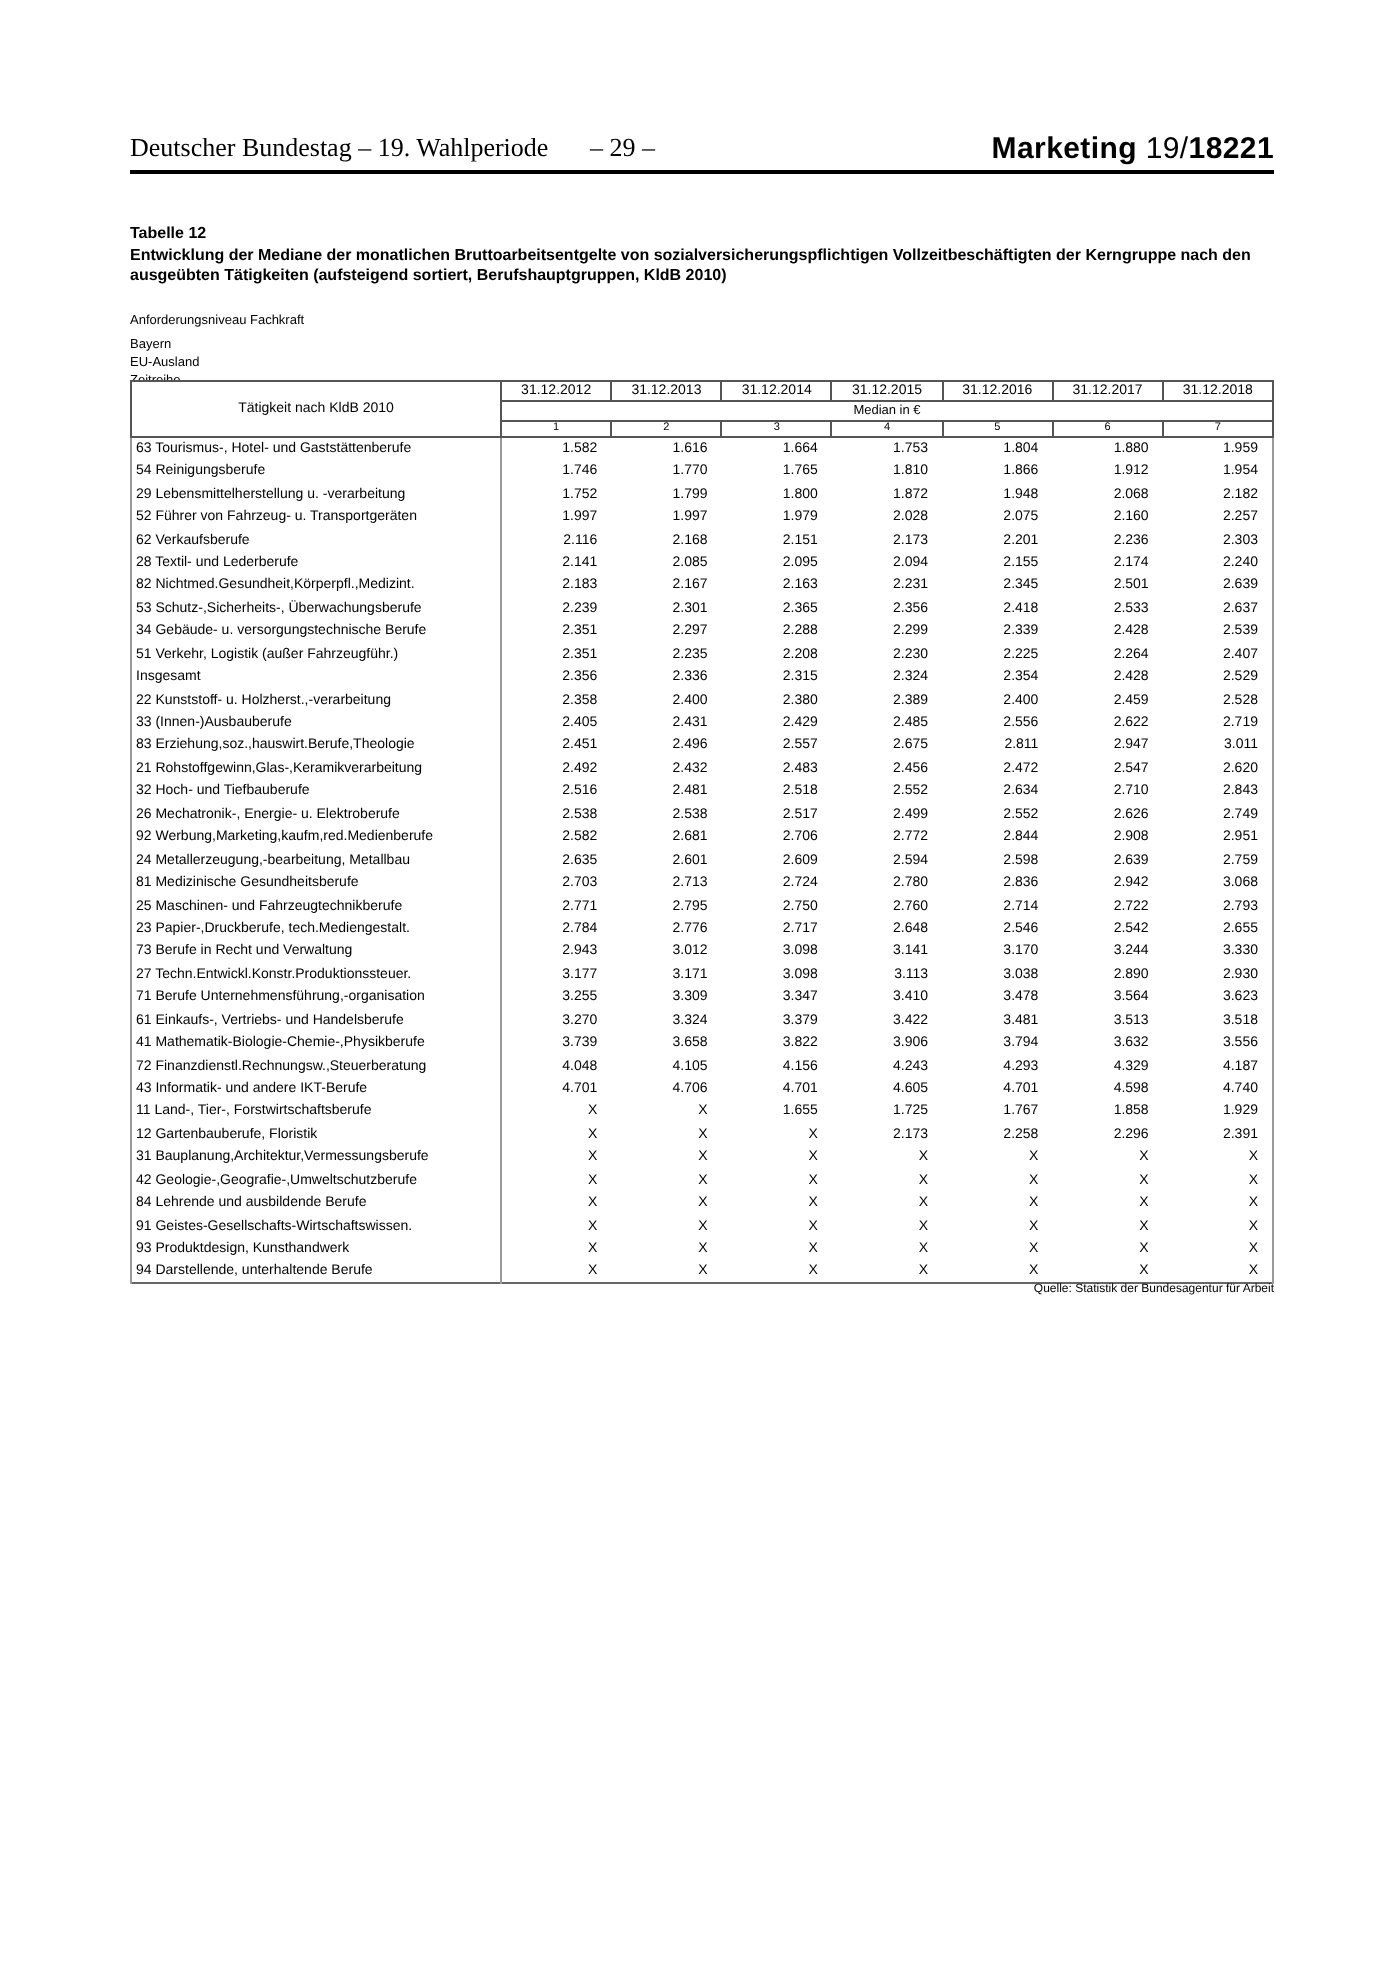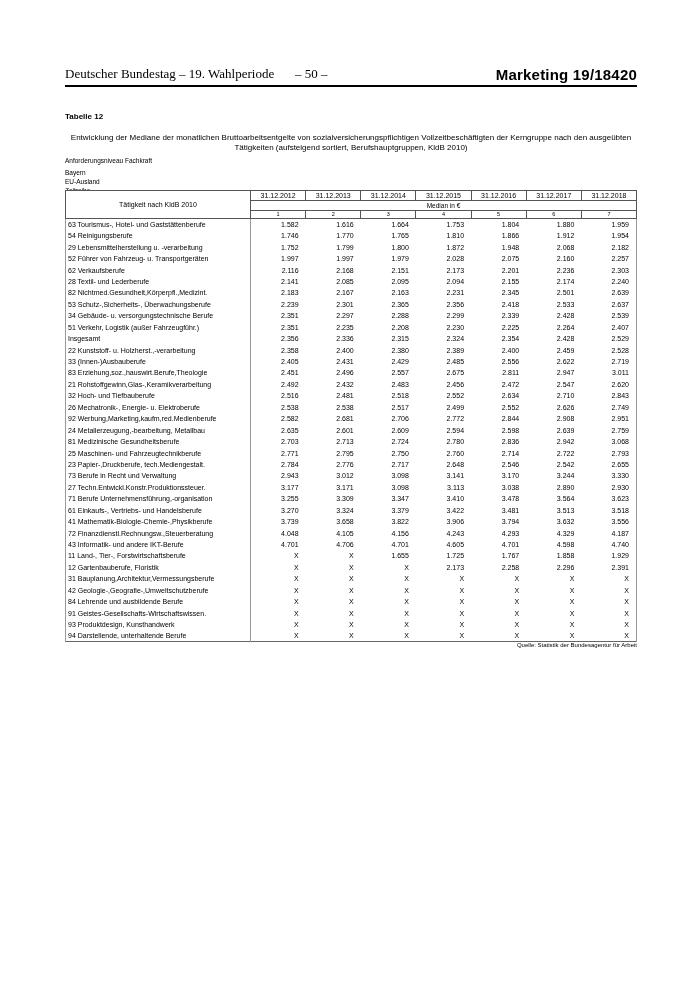--- a/index.html
+++ b/index.html
@@ -5,26 +5,26 @@
   * { box-sizing: border-box; margin: 0; padding: 0; }
   html, body { width: 700px; height: 990px; background: #ffffff; }
   body { font-family: "Liberation Sans", sans-serif; color: #000; }
   .page { position: relative; width: 700px; height: 990px; background: #fff; overflow: hidden; padding-left: 42px; }
 
   
   .running-header { position: absolute; top: 66px; left: 65px; width: 572px; height: 18px; }
   .rh-left  { position: absolute; left: 0; bottom: 2px; font-family: "Liberation Serif", serif; font-size: 13px; }
   .rh-center{ position: absolute; left: 230px; bottom: 2px; font-family: "Liberation Serif", serif; font-size: 13px; }
   .rh-right { position: absolute; right: 0; bottom: 1px; font-size: 15px; font-weight: bold; letter-spacing: 0.2px; }
-  .rh-right .sess { font-weight: bold; }
+  .rh-right .sess { font-weight: normal; }
   .header-rule { position: absolute; top: 85px; left: 65px; width: 572px; height: 0; border-top: 2px solid #000; }
 
   
   .table-tag { position: absolute; top: 112px; left: 65px; font-size: 8px; font-weight: bold; text-align: center; }
-  .doc-title { position: absolute; top: 133px; left: 65px; width: 572px; font-size: 8px; font-weight: normal; line-height: 10px; text-align: center; }
+  .doc-title { position: absolute; top: 123px; left: 65px; width: 572px; font-size: 8px; font-weight: bold; line-height: 10px; }
   .meta { position: absolute; top: 156px; left: 65px; font-size: 6.5px; line-height: 9px; }
   .meta div:first-child { margin-bottom: 3px; }
 
   
   table.data-table { position: absolute; top: 190px; left: 65px; width: 572px; border-collapse: collapse; table-layout: fixed; }
   table.data-table col.c-label { width: 185px; }
   thead th { border: 1px solid #555; font-weight: normal; text-align: center; vertical-align: middle; background: #fff; }
   thead th.label-head { font-size: 7px; }
   thead tr.dates th.date-cell { height: 10px; font-size: 7px; }
   thead tr.median th { height: 10px; font-size: 6.5px; }
@@ -37,22 +37,22 @@
 
   .source { position: absolute; top: 642px; right: 63px; font-size: 6px; }
 </style>
 </head>
 <body>
 
 <div class="page">
 
   <div class="running-header">
     <span class="rh-left">Deutscher Bundestag – 19. Wahlperiode</span>
-    <span class="rh-center">– 50 –</span>
-    <span class="rh-right"><span>Marketing</span>&nbsp;<span class="sess">19/</span><span>18420</span></span>
+    <span class="rh-center">– 29 –</span>
+    <span class="rh-right"><span>Marketing</span>&nbsp;<span class="sess">19/</span><span>18221</span></span>
   </div>
   <div class="header-rule"></div>
 
   <div class="table-tag">Tabelle 12</div>
   <div class="doc-title">Entwicklung der Mediane der monatlichen Bruttoarbeitsentgelte von sozialversicherungspflichtigen Vollzeitbeschäftigten der Kerngruppe nach den ausgeübten Tätigkeiten (aufsteigend sortiert, Berufshauptgruppen, KldB 2010)</div>
   <div class="meta" id="meta-lines">
       <div>Anforderungsniveau Fachkraft</div>
       <div>Bayern</div>
       <div>EU-Ausland</div>
       <div>Zeitreihe</div>

